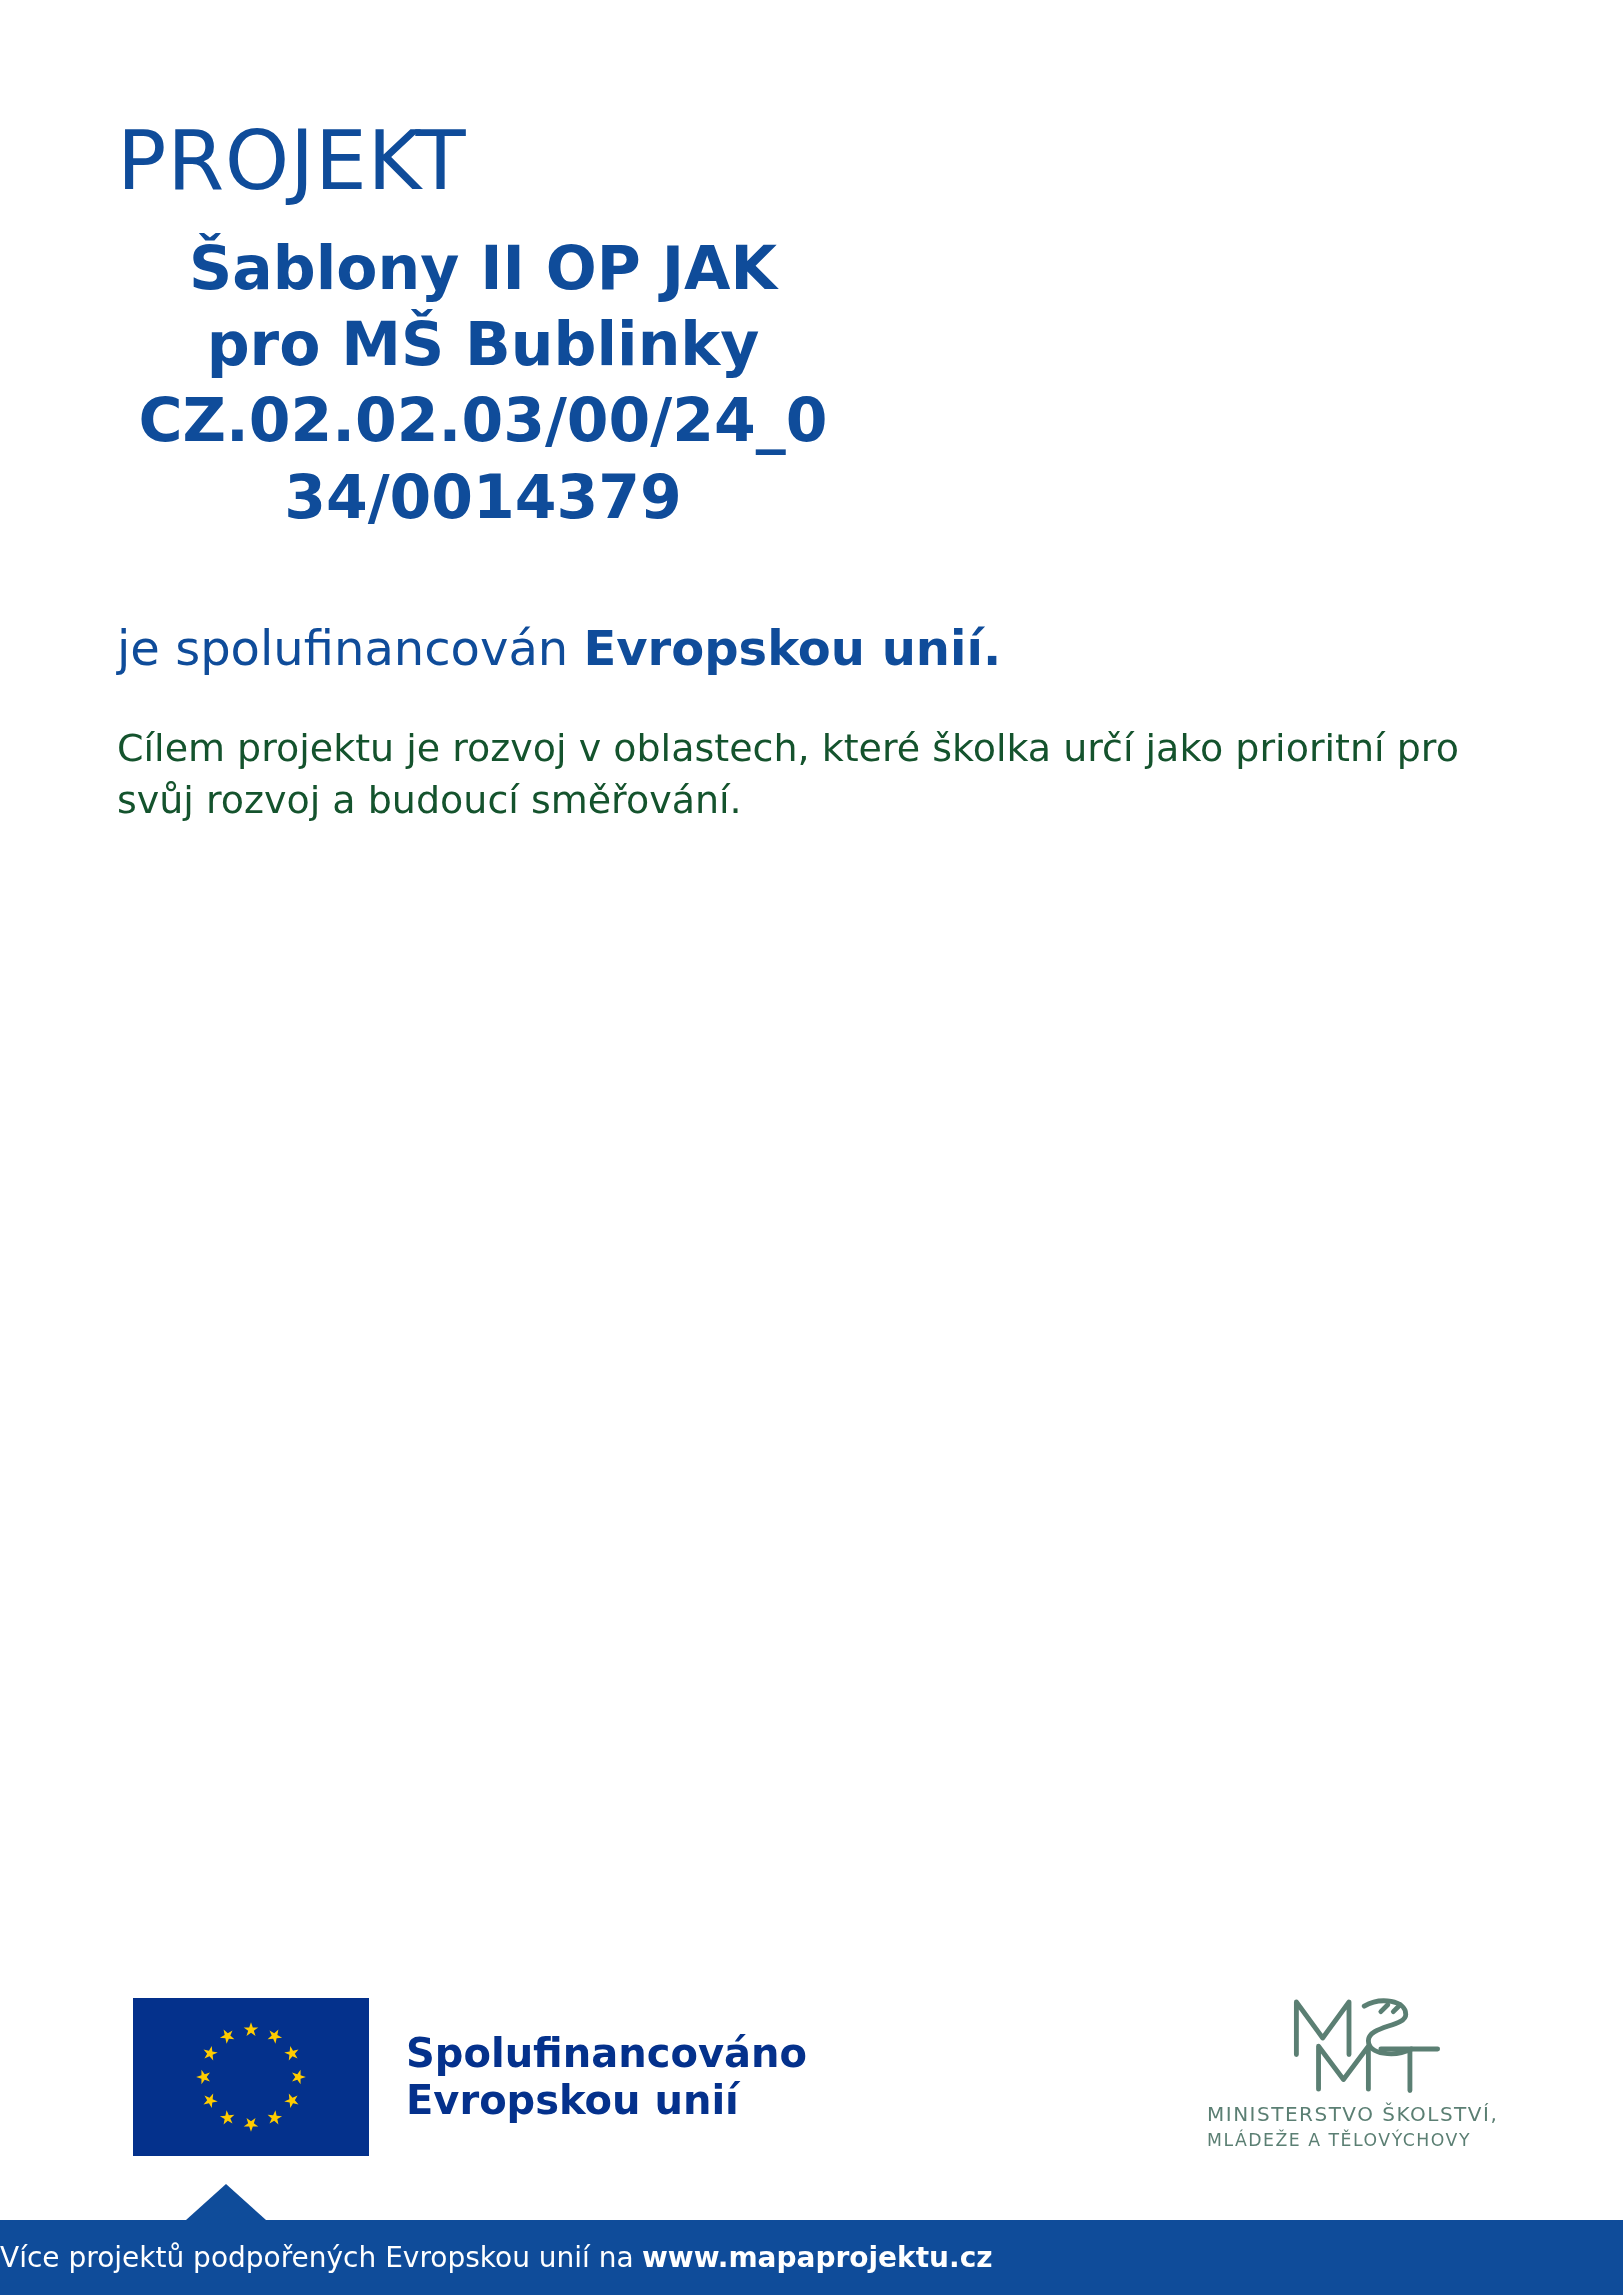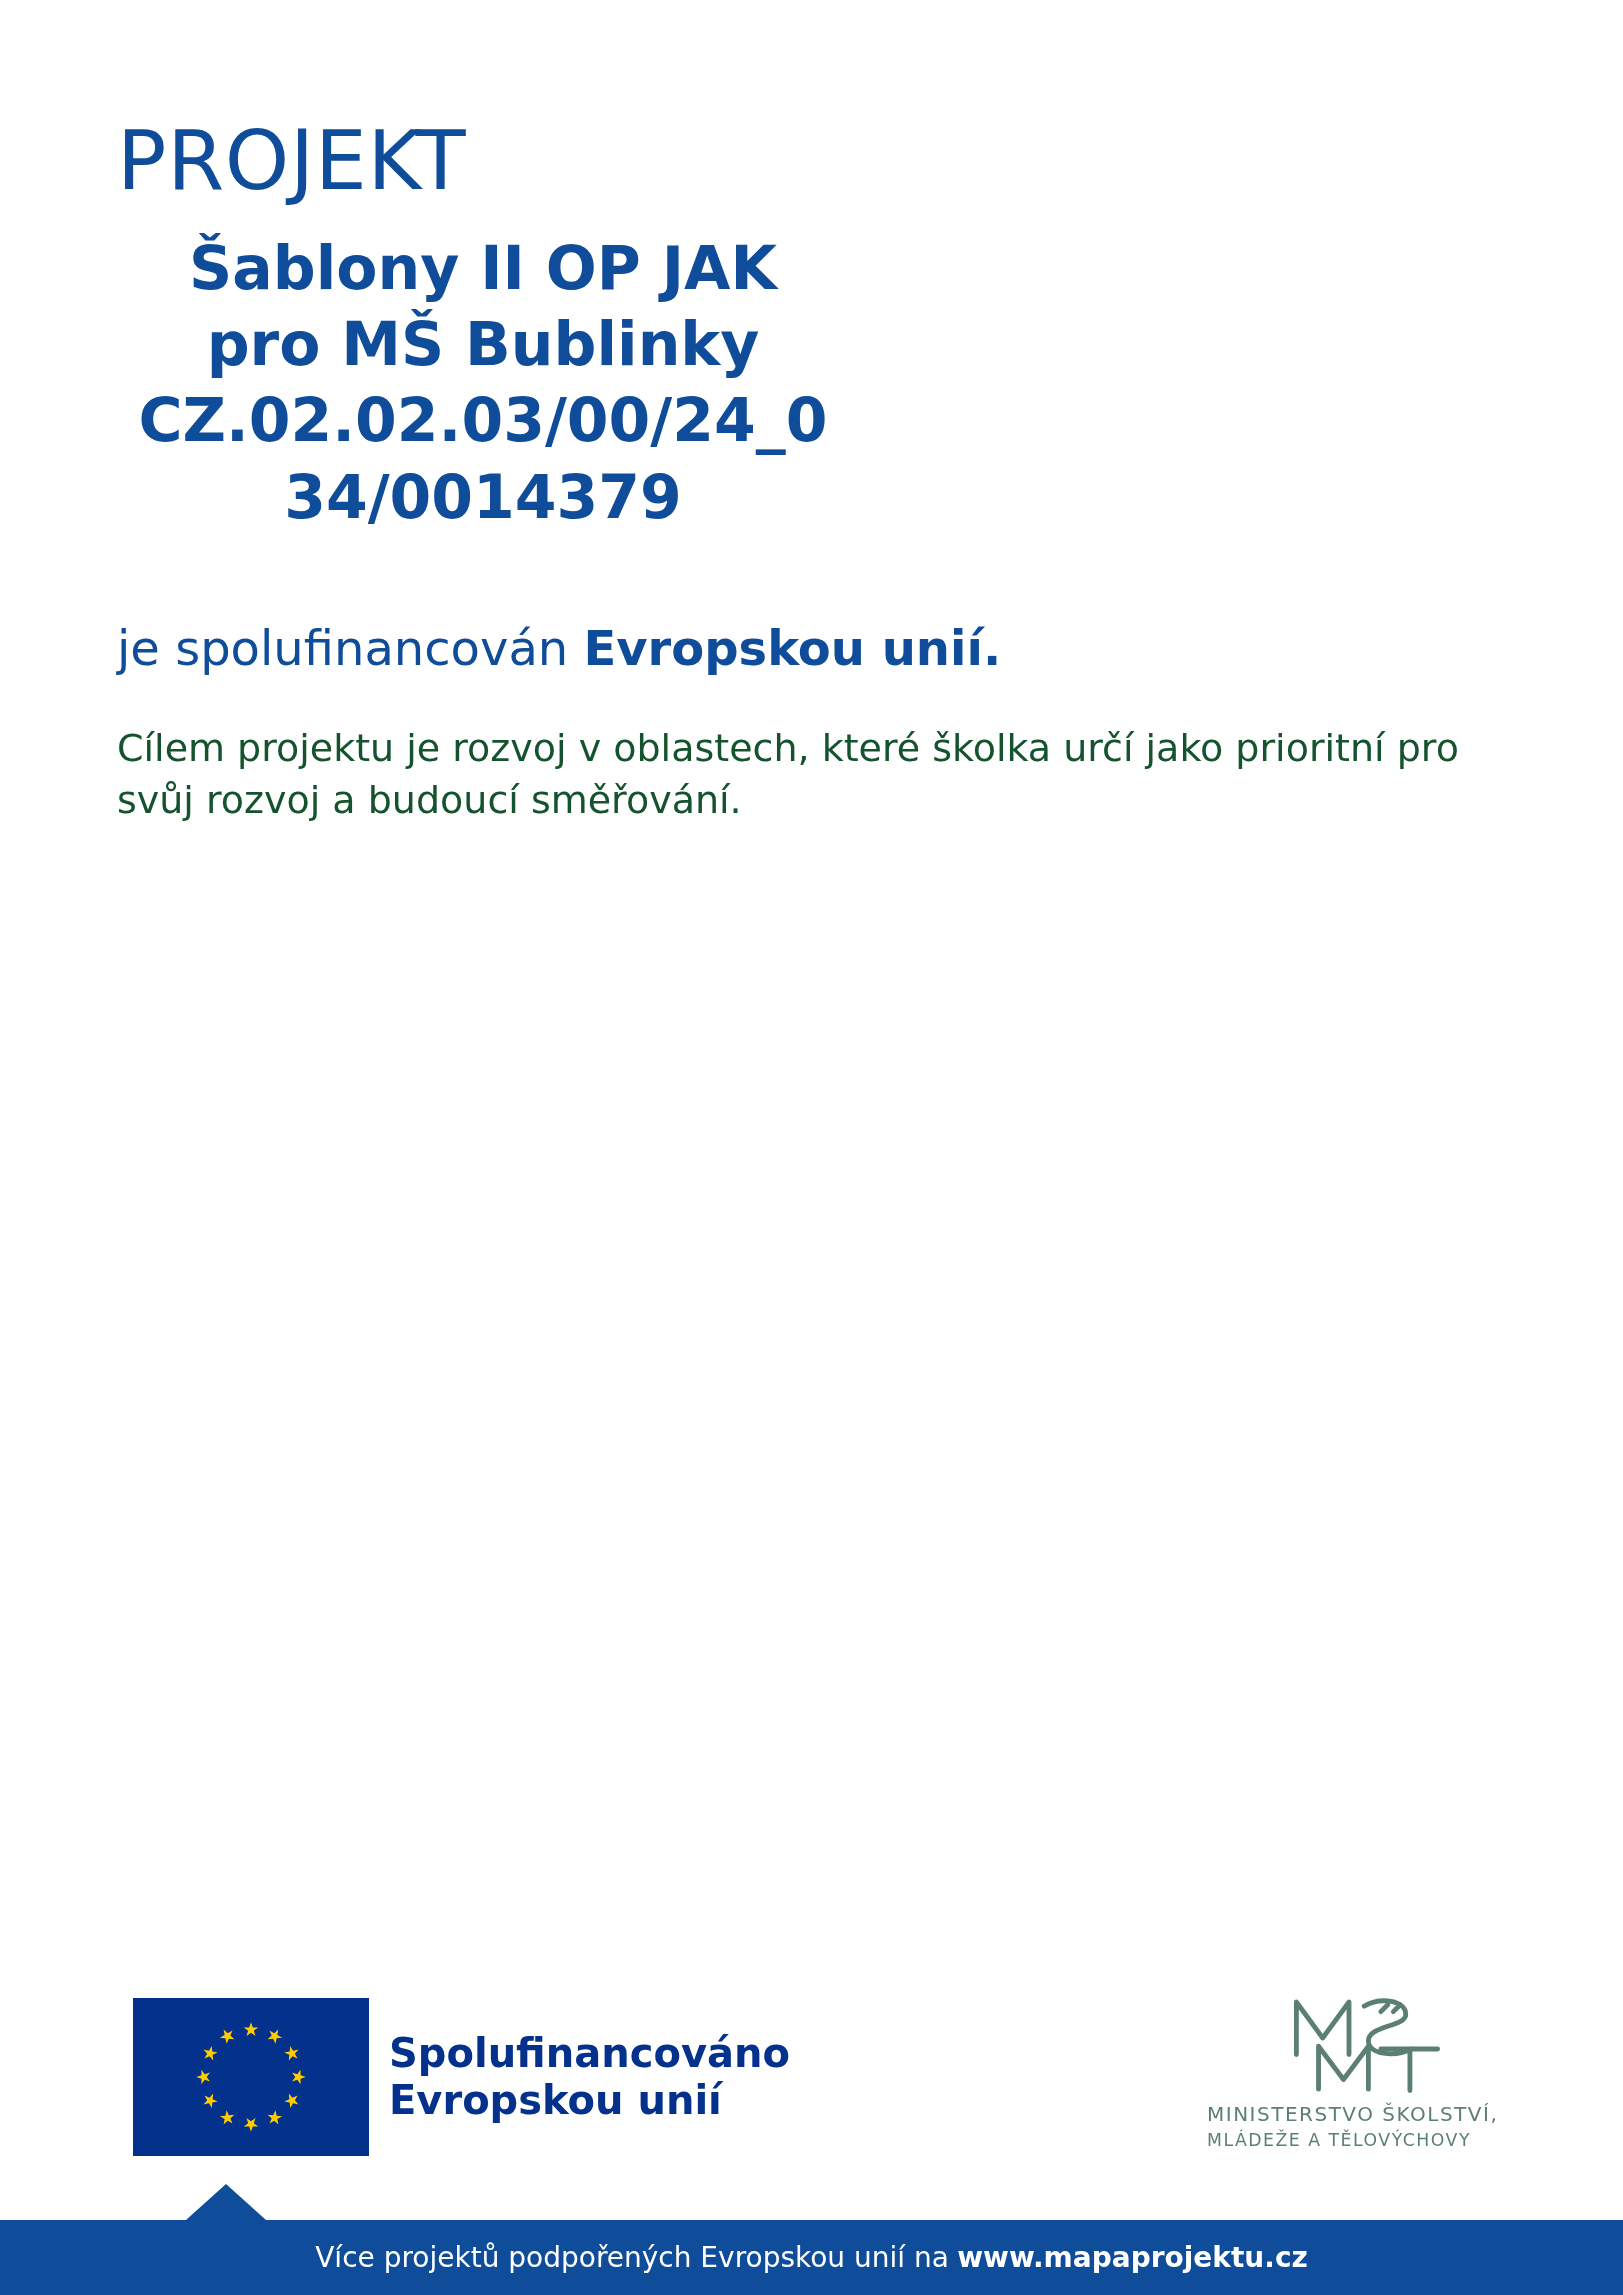--- a/index.html
+++ b/index.html
@@ -80,21 +80,21 @@
     top: 1998px;
     height: 180px;
   }
 
   .eu-block {
     position: absolute;
     left: 133px;
     top: 0;
     display: flex;
     align-items: center;
-    gap: 20px;
+    gap: 37px;
   }
 
   .eu-flag {
     width: 236px;
     height: 158px;
     background: #04318c;
     position: relative;
     flex: none;
   }
 
@@ -140,21 +140,20 @@
   .bottom-bar {
     position: absolute;
     left: 0;
     right: 0;
     bottom: 0;
     height: 75px;
     background: #0f4c9a;
     color: #ffffff;
     display: flex;
     align-items: center;
-    justify-content: center;
     font-size: 28px;
     font-weight: 400;
   }
   .bottom-bar .url {
     font-weight: 700;
     margin-left: 8.3px;
   }
   .bar-notch {
     position: absolute;
     left: 186px;

